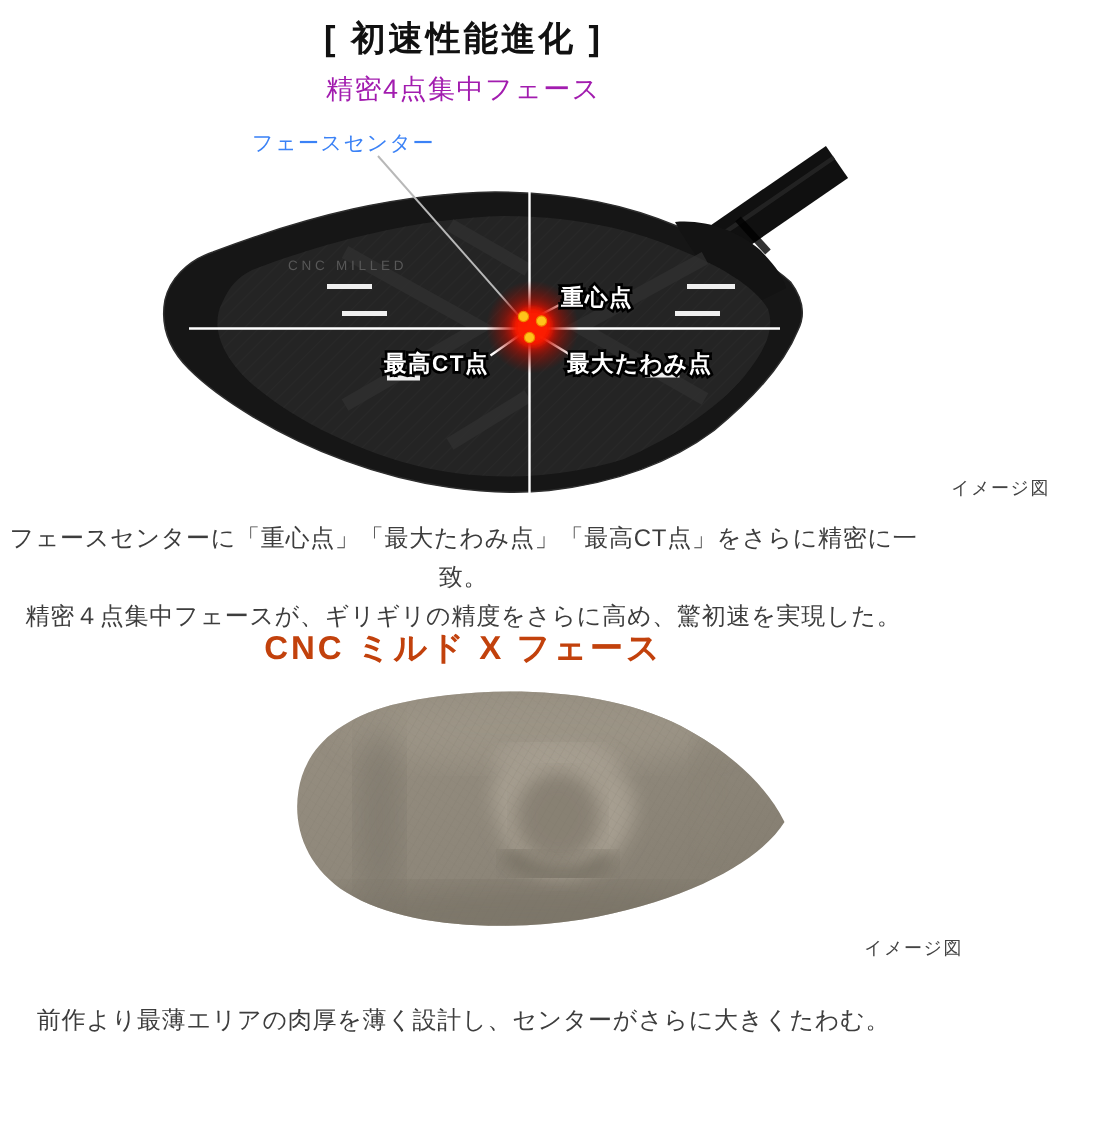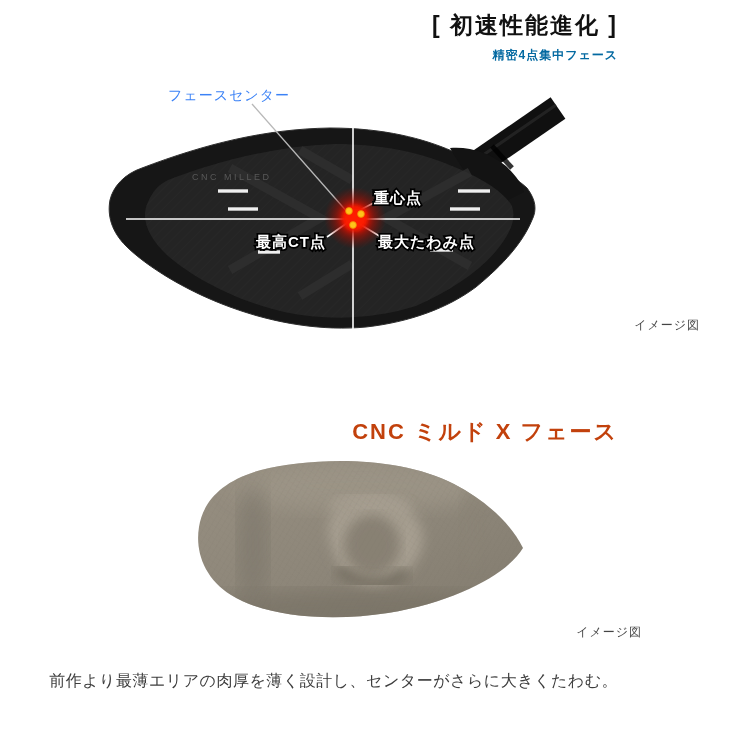--- a/index.html
+++ b/index.html
@@ -1,23 +1,23 @@
 <!DOCTYPE html>
 <html><head>
 <meta charset="utf-8">
 <style>
   html,body{margin:0;padding:0;background:#fff;}
   .page{
     position:relative;width:730px;height:756px;background:#ffffff;
     font-family:"Liberation Sans","DejaVu Sans",sans-serif;overflow:hidden;
   }
   .abs{position:absolute;}
-  .centered{left:0;width:618px;text-align:right;}
+  .centered{left:0;width:618px;text-align:center;}
   .page-title{top:10px;font-size:23px;font-weight:bold;color:#111;letter-spacing:2px;}
-  .page-subtitle{top:47px;font-size:12px;font-weight:bold;color:#0369a1;letter-spacing:1px;}
+  .page-subtitle{top:47px;font-size:18px;font-weight:normal;color:#a21caf;letter-spacing:1px;}
   .pointer-label{left:168px;top:87px;font-size:14px;color:#3b82f6;letter-spacing:1px;}
   .fig-caption{font-size:12px;color:#444;letter-spacing:1px;}
   .caption-1{top:317px;right:30px;}
   .caption-2{top:624px;right:88px;}
   .body-par{color:#3d3d3d;font-size:16px;line-height:26px;letter-spacing:0.5px;}
   .par-face{top:347px;}
   .par-cnc{top:667px;line-height:27px;}
   .section-heading{top:417px;font-size:22px;font-weight:bold;color:#c2410c;letter-spacing:2px;}
   svg{display:block;}
   .svg-layer{left:0;}
@@ -141,20 +141,24 @@
       </g>
     </g>
 
     <text class="head-label" x="374" y="119">重心点</text>
     <text class="head-label" x="256" y="163">最高CT点</text>
     <text class="head-label" x="378" y="163">最大たわみ点</text>
   </svg>
 
   <div class="abs fig-caption caption-1">イメージ図</div>
 
+  <div class="abs centered body-par par-face">
+    <div>フェースセンターに「重心点」「最大たわみ点」「最高CT点」をさらに精密に一致。</div>
+    <div>精密４点集中フェースが、ギリギリの精度をさらに高め、驚初速を実現した。</div>
+  </div>
 
   <div class="abs centered section-heading">CNC ミルド X フェース</div>
 
   <svg class="abs svg-layer" style="top:450px" width="730" height="185" viewBox="0 0 730 185">
     <defs>
       <linearGradient id="plateGrad" x1="0" y1="0" x2="1" y2="1">
         <stop offset="0%" stop-color="#978f81"></stop>
         <stop offset="55%" stop-color="#8d8679"></stop>
         <stop offset="100%" stop-color="#827b6e"></stop>
       </linearGradient>

